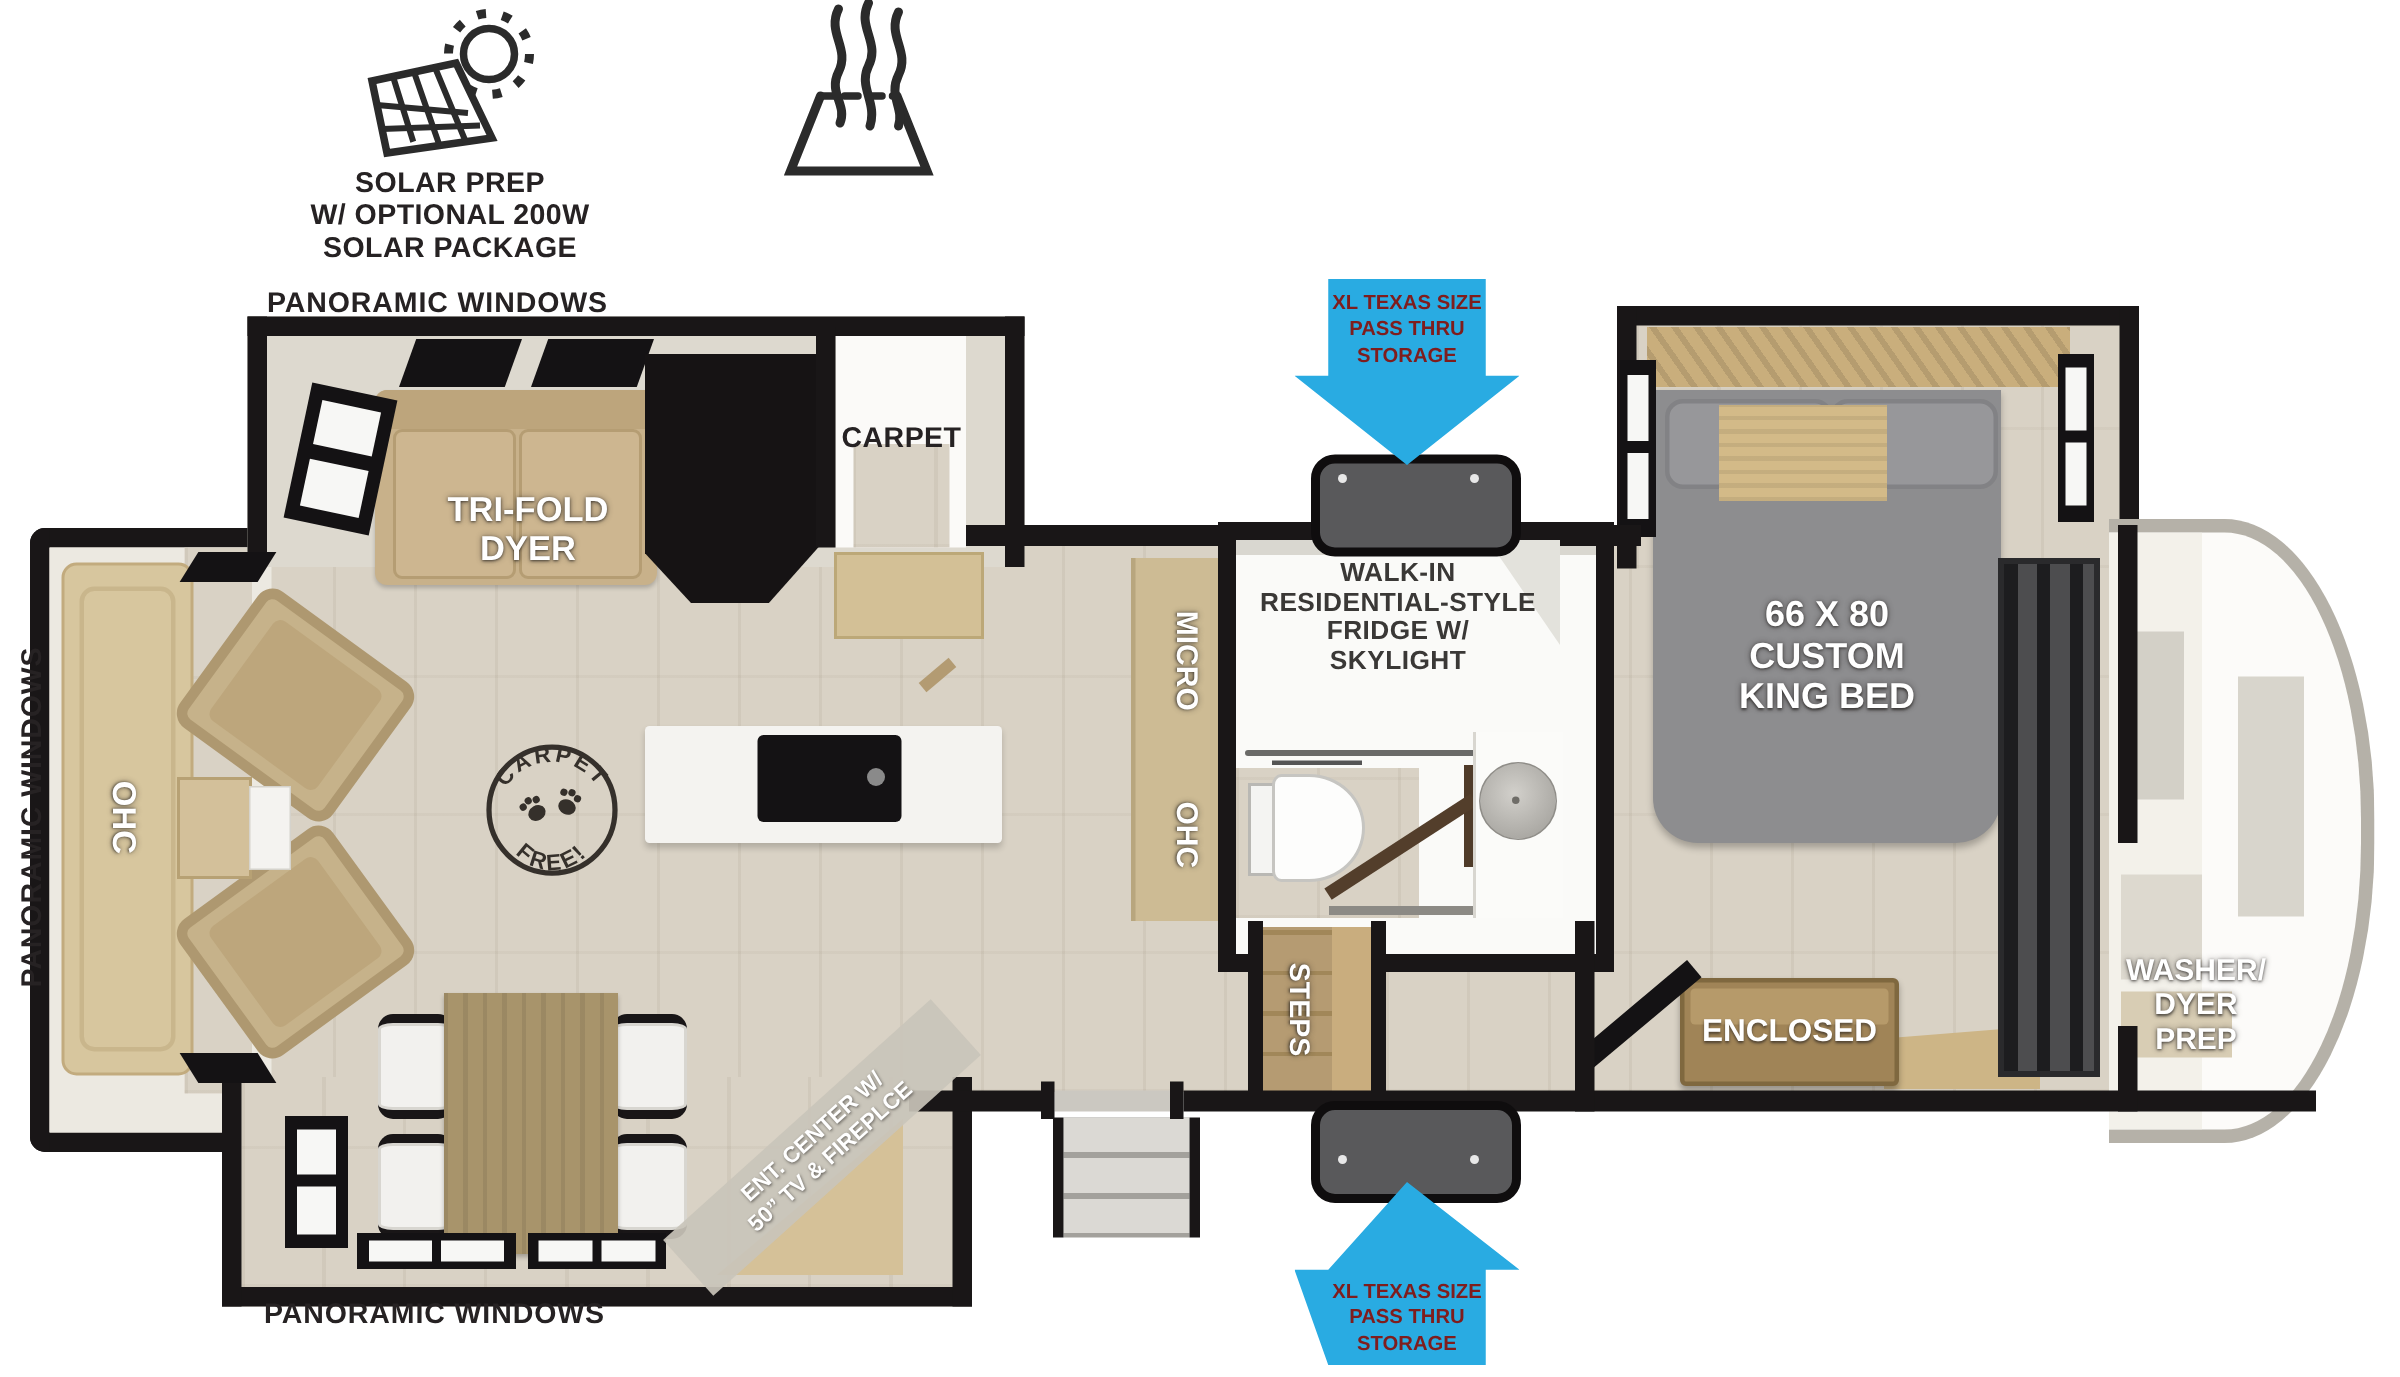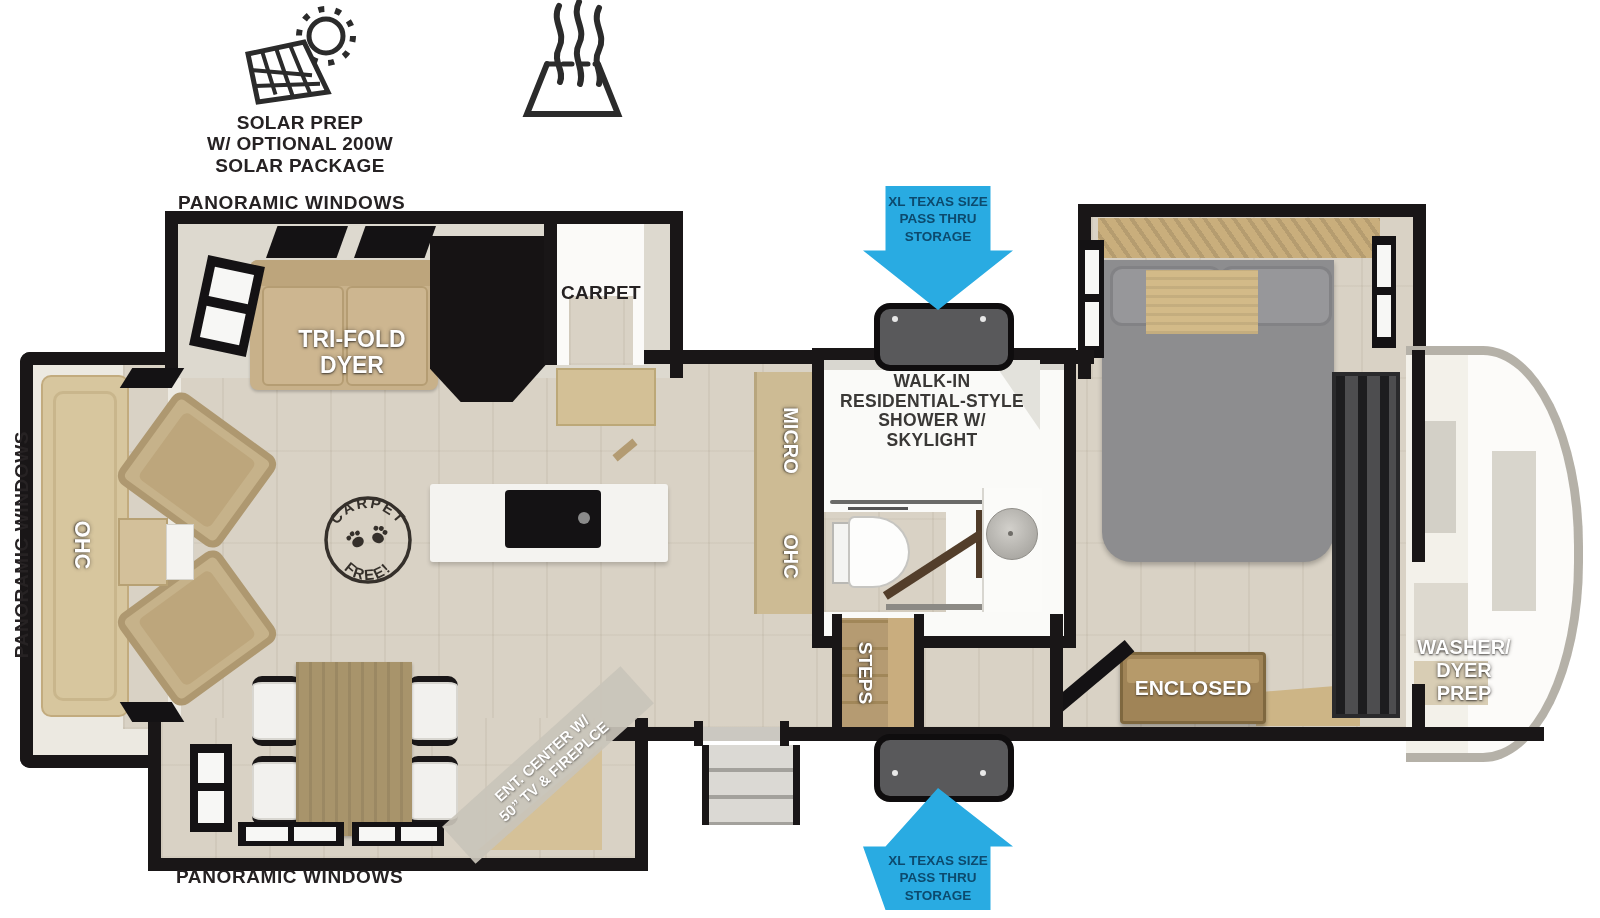--- a/index.html
+++ b/index.html
@@ -15,21 +15,21 @@
   .wlbl{position:absolute;font-weight:800;color:#ffffff;text-align:center;white-space:pre-line;
         line-height:1.15;z-index:5;text-shadow:0 1px 2px rgba(35,32,30,.75),0 0 4px rgba(35,32,30,.45);}
   .vwrap{position:absolute;display:flex;align-items:center;justify-content:center;z-index:5;}
   .vwrap>span{white-space:nowrap;font-weight:800;color:#fff;
         text-shadow:0 1px 2px rgba(35,32,30,.75),0 0 4px rgba(35,32,30,.45);}
   .rot90{transform:rotate(90deg);}
   .pod{position:absolute;width:128px;height:56px;background:#59595b;border:6px solid #0f0d0e;
        border-radius:16px;z-index:6;}
   .screw{position:absolute;width:6px;height:6px;border-radius:50%;background:#e8e8e8;}
   .arrow{position:absolute;width:150px;height:124px;background:#29ABE2;z-index:7;}
-  .arrow .txt{position:absolute;left:0;right:0;text-align:center;color:#0c4a6e;font-weight:800;
+  .arrow .txt{position:absolute;left:0;right:0;text-align:center;color:#7f1d1d;font-weight:800;
        font-size:13.5px;line-height:1.28;white-space:pre-line;}
   .recliner{position:absolute;width:112px;height:98px;background:#c6b28a;border:7px solid #ae9870;
        border-radius:12px;z-index:2;}
   .recliner .seat{position:absolute;inset:8px 12px 8px 12px;background:#bda67c;border-radius:6px;}
   .dchair{position:absolute;width:50px;height:58px;background:#f2f1ee;border-radius:10px;
        border-top:6px solid #191617;border-bottom:6px solid #191617;z-index:2;
        box-shadow:inset 0 0 0 2px #d8d6d0;}
   .blackwin{position:absolute;background:#141214;z-index:3;}
   .pane{position:absolute;background:#f7f7f5;}
 </style>
@@ -209,21 +209,21 @@
     <div class="abs" style="left:152px;top:150px;width:9px;height:68px;background:#4f3b29;"></div>
     <div class="abs" style="left:52px;top:200px;width:116px;height:9px;background:#533e2b;transform:rotate(-33deg);"></div>
     <div class="abs" style="left:62px;top:244px;width:100px;height:6px;background:#8c8a85;"></div>
     <div class="abs" style="left:158px;top:128px;width:58px;height:124px;background:#fbfbf9;border-left:2px solid #d8d6d0;"></div>
     <div class="abs" style="left:162px;top:148px;width:50px;height:50px;border-radius:50%;border:1px solid #8f8d88;
                 background:radial-gradient(circle at 45% 40%,#d2d0cb,#9d9b96);"></div>
     <div class="abs" style="left:184px;top:171px;width:5px;height:5px;border-radius:50%;background:#6f6d68;"></div>
   </div>
   <div class="lbl" style="left:818px;top:372px;width:228px;font-size:17.5px;color:#3a3836;">WALK-IN
 RESIDENTIAL-STYLE
-SHOWER W/
+FRIDGE W/
 SKYLIGHT</div>
 
   <div class="abs" style="left:842px;top:618px;width:46px;height:110px;z-index:2;
               background:repeating-linear-gradient(0deg,#b59b72 0 24px,#a18759 24px 27px);"></div>
   <div class="abs" style="left:888px;top:618px;width:26px;height:110px;background:#c9ad7e;z-index:2;"></div>
   <div class="wall" style="left:832px;top:614px;width:10px;height:114px;"></div>
   <div class="wall" style="left:914px;top:614px;width:10px;height:114px;"></div>
   <div class="vwrap" style="left:842px;top:622px;width:46px;height:102px;">
     <span class="rot90" style="font-size:19px;">STEPS</span>
   </div>
@@ -238,20 +238,23 @@
   <div class="blackwin" style="left:1372px;top:236px;width:24px;height:112px;">
     <div class="pane" style="left:5px;top:9px;width:14px;height:42px;"></div>
     <div class="pane" style="left:5px;top:59px;width:14px;height:42px;"></div>
   </div>
   <div class="abs" style="left:1102px;top:260px;width:232px;height:302px;background:#8d8d8f;border-radius:0 0 30px 30px;z-index:2;box-shadow:0 3px 5px rgba(0,0,0,.25);">
     <div class="abs" style="left:8px;top:6px;width:106px;height:54px;background:#97979a;border:3px solid #828285;border-radius:12px;"></div>
     <div class="abs" style="left:118px;top:6px;width:106px;height:54px;background:#97979a;border:3px solid #828285;border-radius:12px;"></div>
     <div class="abs" style="left:44px;top:10px;width:112px;height:64px;background-color:#d3ba88;
                 background-image:repeating-linear-gradient(0deg,rgba(0,0,0,.07) 0 3px,transparent 3px 9px);"></div>
   </div>
+  <div class="wlbl" style="left:1102px;top:396px;width:232px;font-size:24px;">66 X 80
+CUSTOM
+KING BED</div>
 
   <div class="abs" style="left:1256px;top:684px;width:104px;height:42px;background:#cdb586;clip-path:polygon(0 20%,100% 0,100% 100%,0 100%);z-index:2;"></div>
   <div class="abs" style="left:1120px;top:652px;width:140px;height:66px;background:#a08457;border:3px solid #7f683f;border-radius:4px;z-index:2;
               display:flex;align-items:center;justify-content:center;box-shadow:0 3px 4px rgba(0,0,0,.3);">
     <div class="abs" style="left:4px;top:4px;right:4px;height:24px;background:#b69a6a;border-radius:3px;"></div>
     <span style="position:relative;z-index:2;font-weight:800;color:#fff;font-size:21px;text-shadow:0 1px 2px rgba(35,32,30,.7);">ENCLOSED</span>
   </div>
   <div class="abs" style="left:1056px;top:700px;width:96px;height:15px;background:#141214;transform:rotate(-40deg);transform-origin:left center;z-index:3;"></div>
   <div class="wall" style="left:1050px;top:614px;width:13px;height:127px;"></div>
   <div class="abs" style="left:1332px;top:372px;width:60px;height:338px;border:4px solid #2a2a2c;z-index:2;

